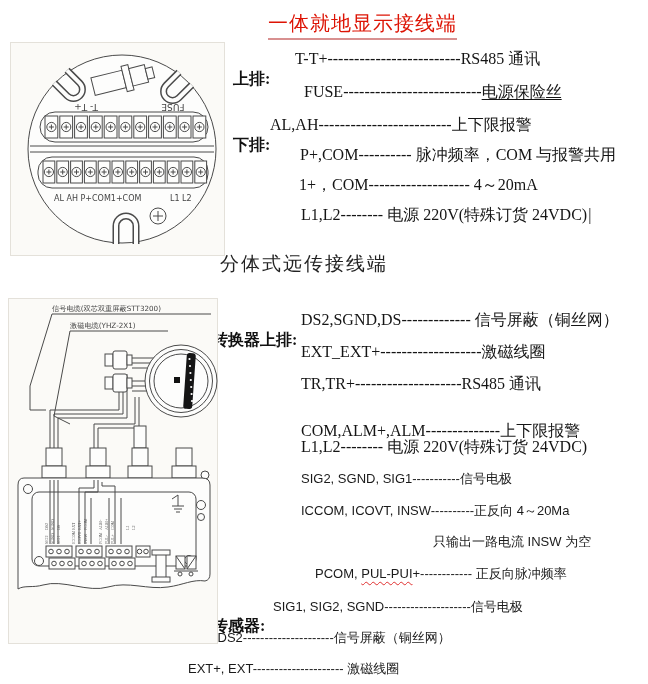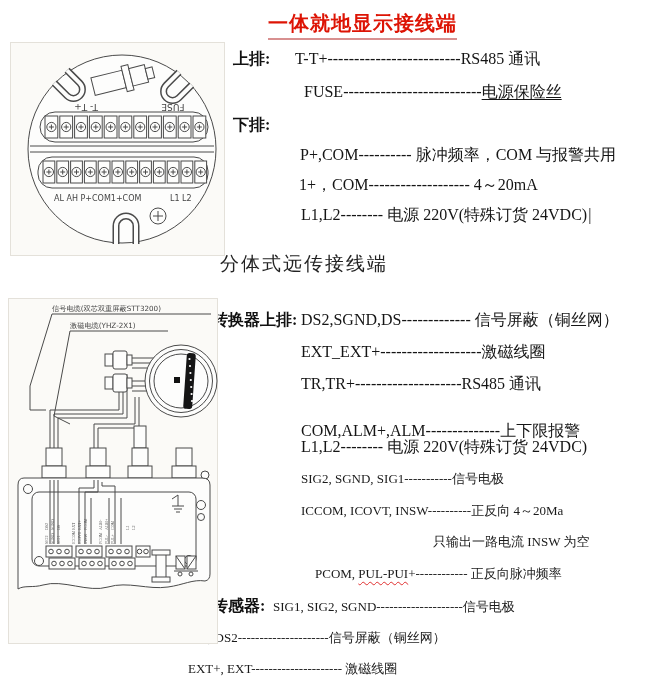--- a/index.html
+++ b/index.html
@@ -1,24 +1,24 @@
 <!DOCTYPE html>
 <html><head>
 <meta charset="utf-8">
 <style>
   html,body{margin:0;padding:0;background:#ffffff;}
   #page{position:relative;width:648px;height:684px;background:#ffffff;overflow:hidden;
         font-family:"Liberation Serif","DejaVu Serif",serif;color:#161616;}
   .abs{position:absolute;white-space:nowrap;}
-  .title{font-size:20px;font-weight:bold;color:#dd1405;border-bottom:2px solid #d89090;
+  .title{font-size:20px;font-weight:normal;color:#dd1405;border-bottom:2px solid #d89090;
          padding-bottom:1px;letter-spacing:1px;}
   .h2{font-size:19px;letter-spacing:2px;color:#222;}
-  .lbl{font-size:16px;font-weight:bold;color:#111;}
+  .lbl{font-size:16px;font-weight:bold;color:#111;margin-top:20px;}
   .row{font-size:16px;color:#151515;text-align:center;}
-  .mono{font-family:Liberation Serif, serif;font-size:13px;color:#1a1a1a;}
+  .mono{font-family:Liberation Sans, sans-serif;font-size:13px;color:#1a1a1a;}
   .ul{text-decoration:underline;text-underline-offset:2px;}
   .wavy{text-decoration:underline wavy #e03030 1px;text-underline-offset:3px;margin-top:16px;}
   .cursor{margin-left:1px;font-weight:400;}
   svg{display:block;}
   .ln{stroke:#4a4a4a;stroke-width:1;fill:none;}
   .paper{fill:#fbfaf7;stroke:#e4e1da;}
   .shape{fill:#fdfdfc;stroke:#4a4a4a;stroke-width:1;}
   .tinytxt{font-family:"DejaVu Sans",sans-serif;fill:#444;}
 </style>
 </head>
@@ -27,20 +27,21 @@
 <div id="page">
 
   <div class="abs title" style="left:268px;top:10px">一体就地显示接线端</div>
 
   <div class="abs lbl" style="left:233px;top:49px">上排:</div>
   <div class="abs row" style="left:295px;top:49px">T-T+-------------------------RS485 通讯</div>
 
   <div class="abs row" style="left:304px;top:82px"><span>FUSE--------------------------</span><span class="ul">电源保险丝</span></div>
 
   <div class="abs lbl" style="left:233px;top:115px">下排:</div>
+  <div class="abs row" style="left:270px;top:115px">AL,AH-------------------------上下限报警</div>
 
   <div class="abs row" style="left:300px;top:145px">P+,COM---------- 脉冲频率，COM 与报警共用</div>
 
   <div class="abs row" style="left:299px;top:175px">1+，COM------------------- 4～20mA</div>
 
   <div class="abs row" style="left:301px;top:205px"><span>L1,L2-------- 电源 220V(特殊订货 24VDC)</span><span class="cursor">|</span></div>
 
   <div class="abs lbl" style="left:212px;top:310px">转换器上排:</div>
 
   <div class="abs h2" style="left:220px;top:251px">分体式远传接线端</div>

